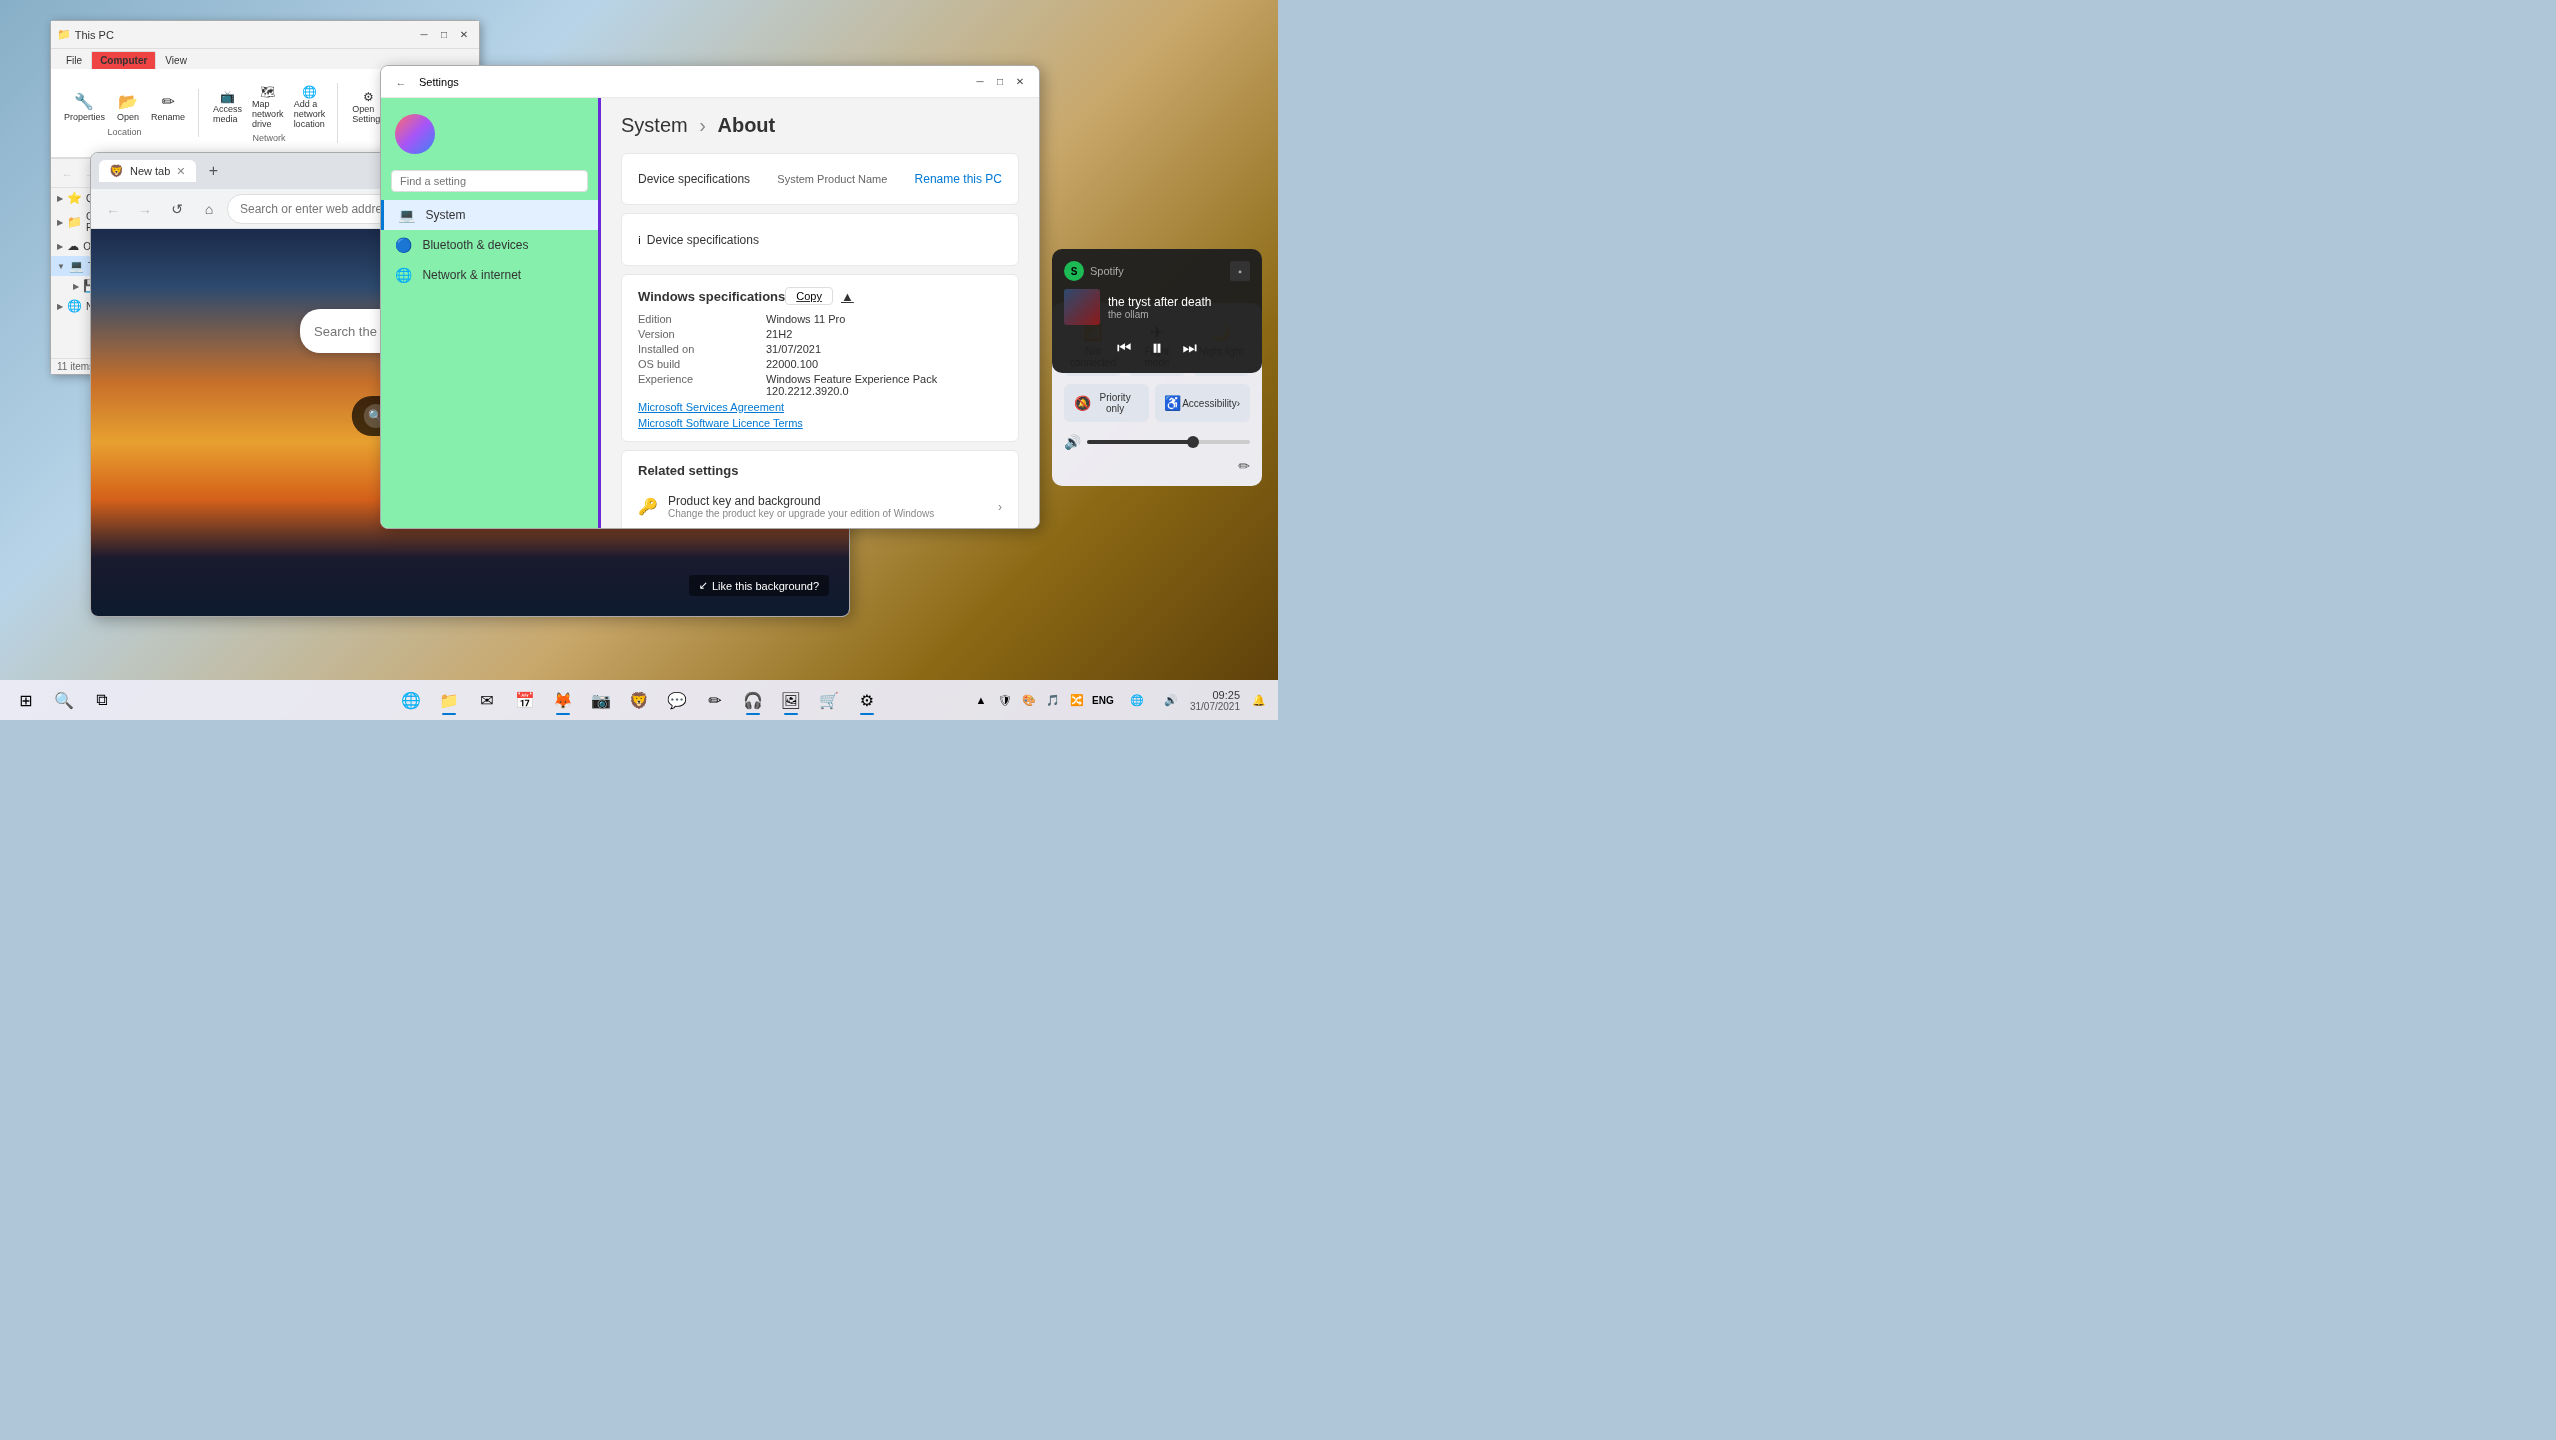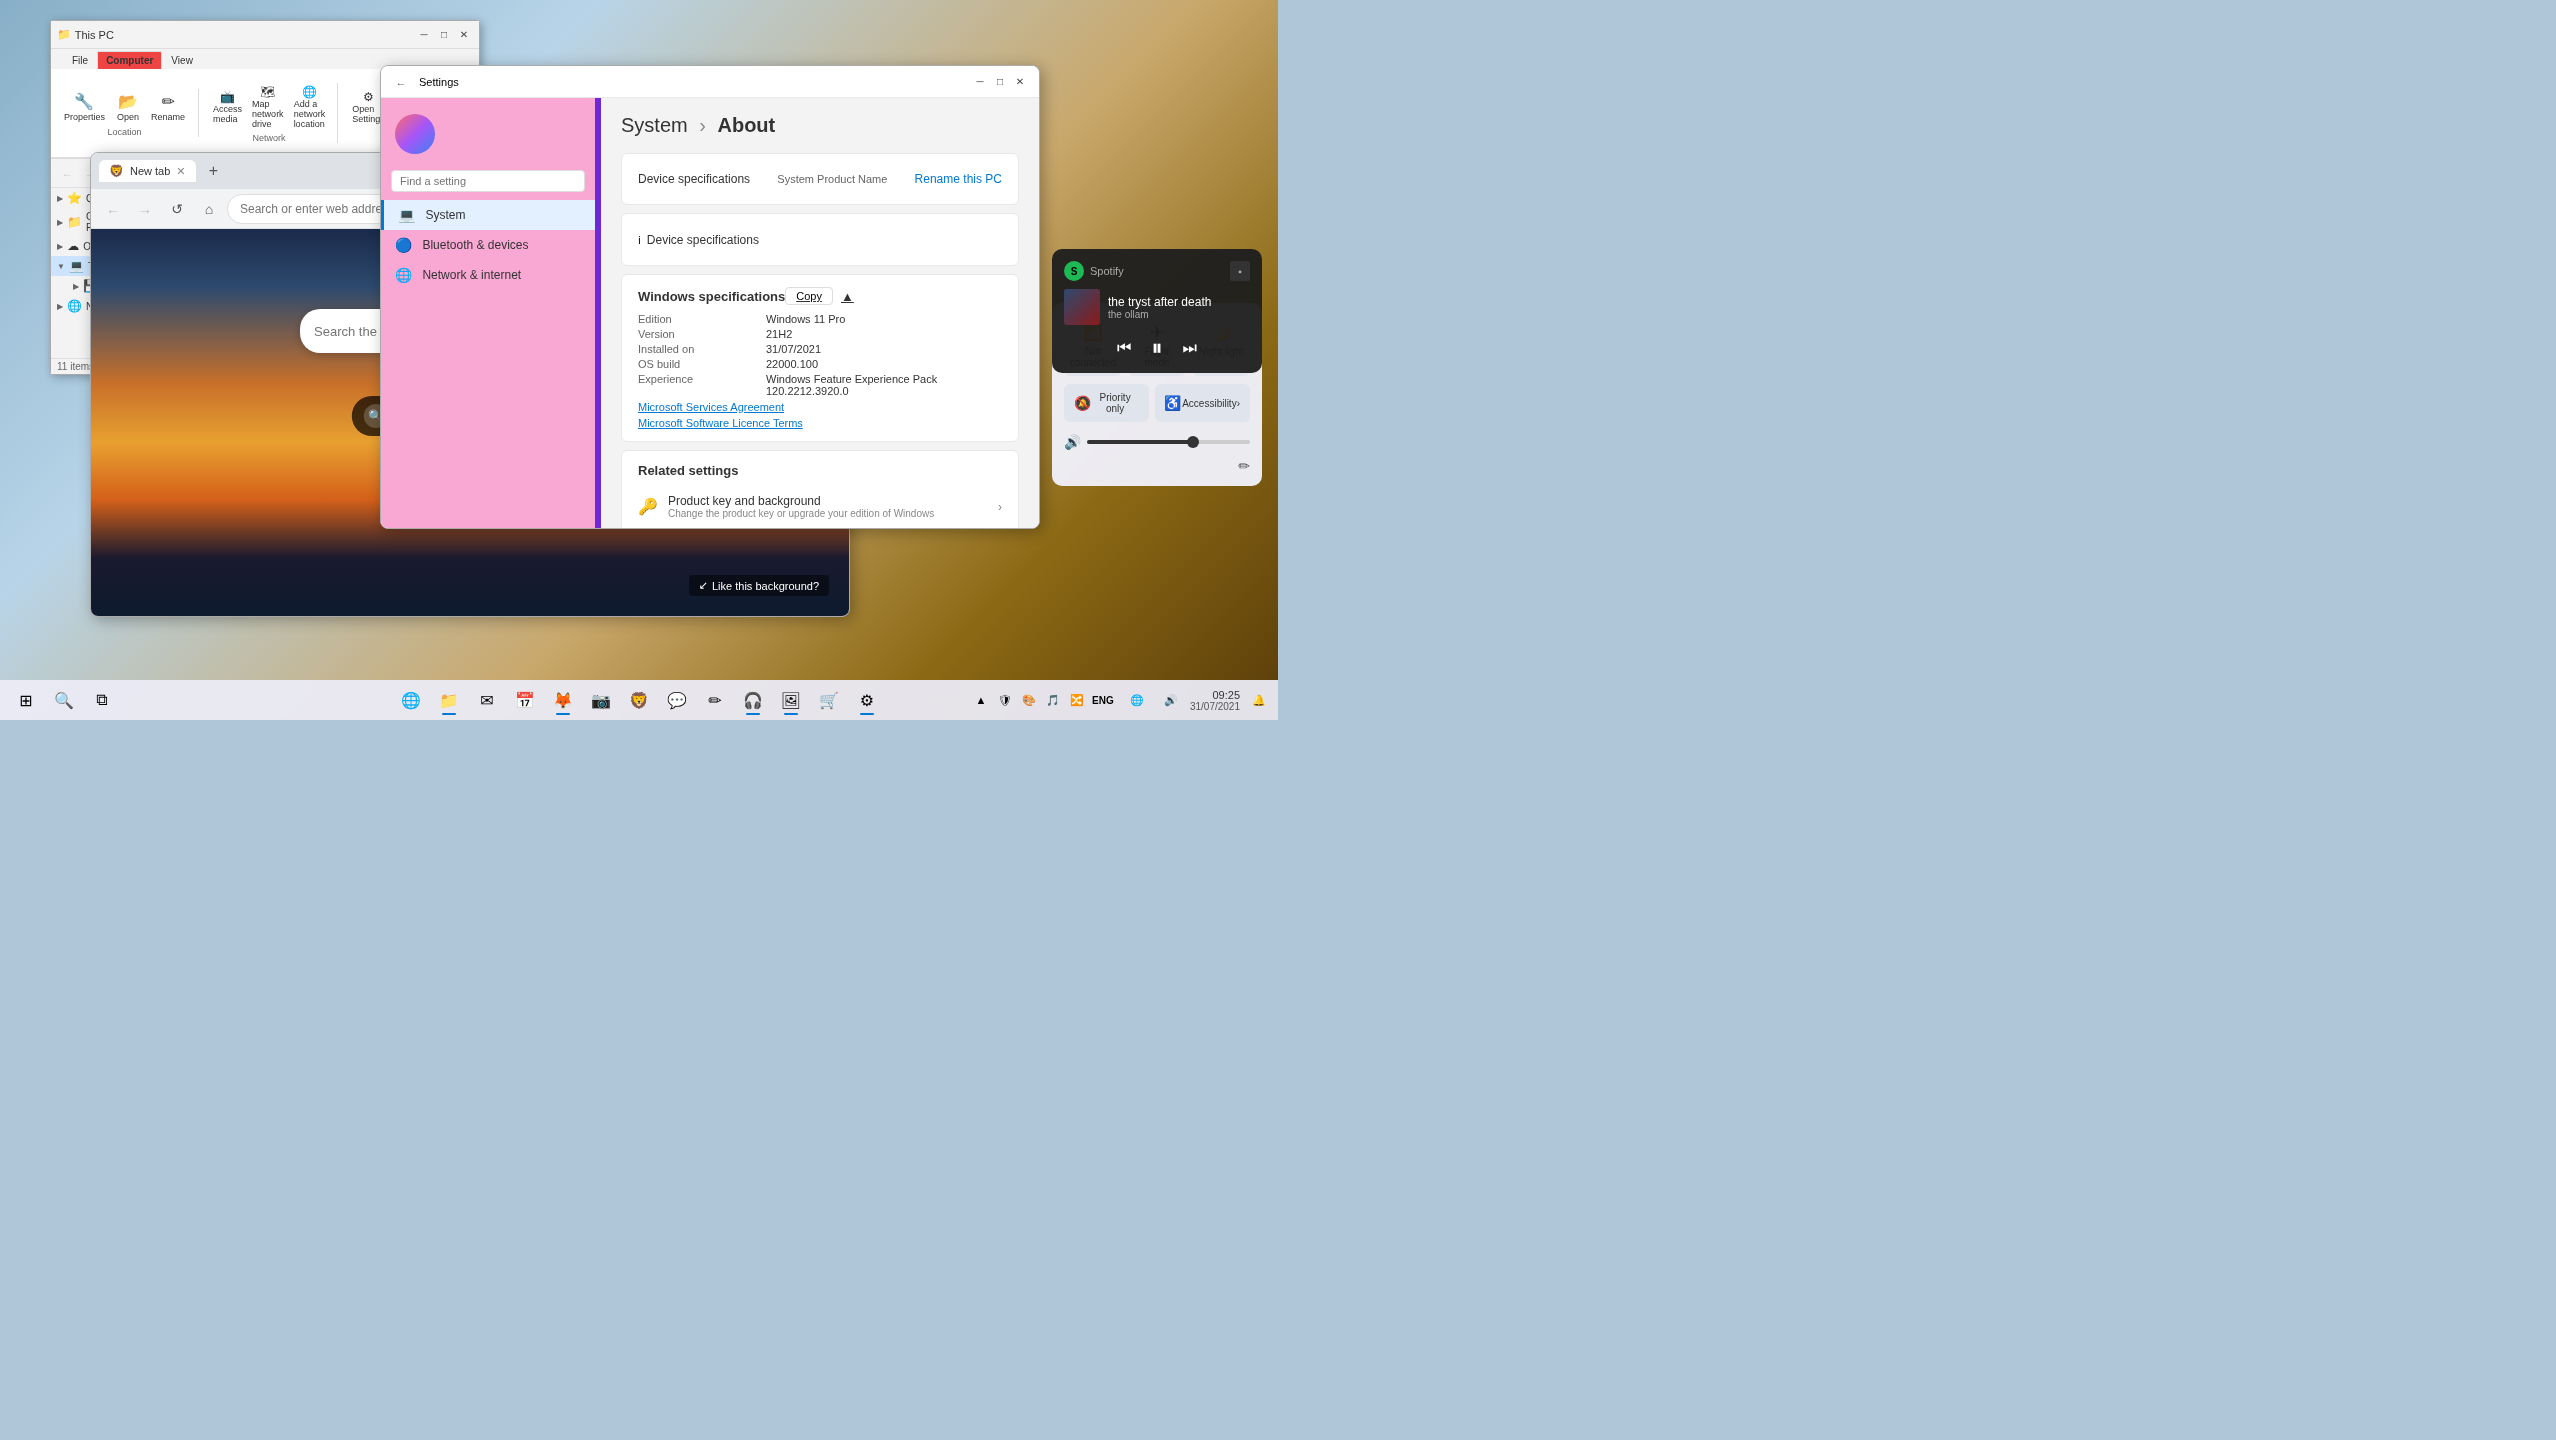--- a/index.html
+++ b/index.html
@@ -66,21 +66,21 @@
       border-radius: 2px;
     }
 
     .fe-ribbon {
       background: #f3f3f3;
       border-bottom: 1px solid #ddd;
     }
     .fe-ribbon-tabs {
       display: flex;
       gap: 0;
-      padding: 2px 12px 0;
+      padding: 2px 6px 0;
       font-size: 10px;
     }
     .ribbon-tab {
       padding: 3px 8px;
       cursor: pointer;
       border: 1px solid transparent;
       border-bottom: none;
       border-radius: 2px 2px 0 0;
       color: #333;
     }
@@ -290,22 +290,22 @@
       align-items: center;
       justify-content: space-between;
       padding: 0 10px;
       border-bottom: 1px solid #e8e8e8;
     }
     .settings-controls { display: flex; gap: 2px; }
     .settings-body { display: flex; height: 430px; }
 
     .settings-sidebar {
       width: 220px;
-      background: #f9a8d4;
-      border-right: 6px solid #6d28d9;
+      background: #86efac;
+      border-right: 3px solid #6d28d9;
       padding: 8px 0;
     }
     .settings-profile {
       display: flex;
       align-items: center;
       gap: 10px;
       padding: 8px 14px;
       margin-bottom: 8px;
     }
     .settings-avatar {

